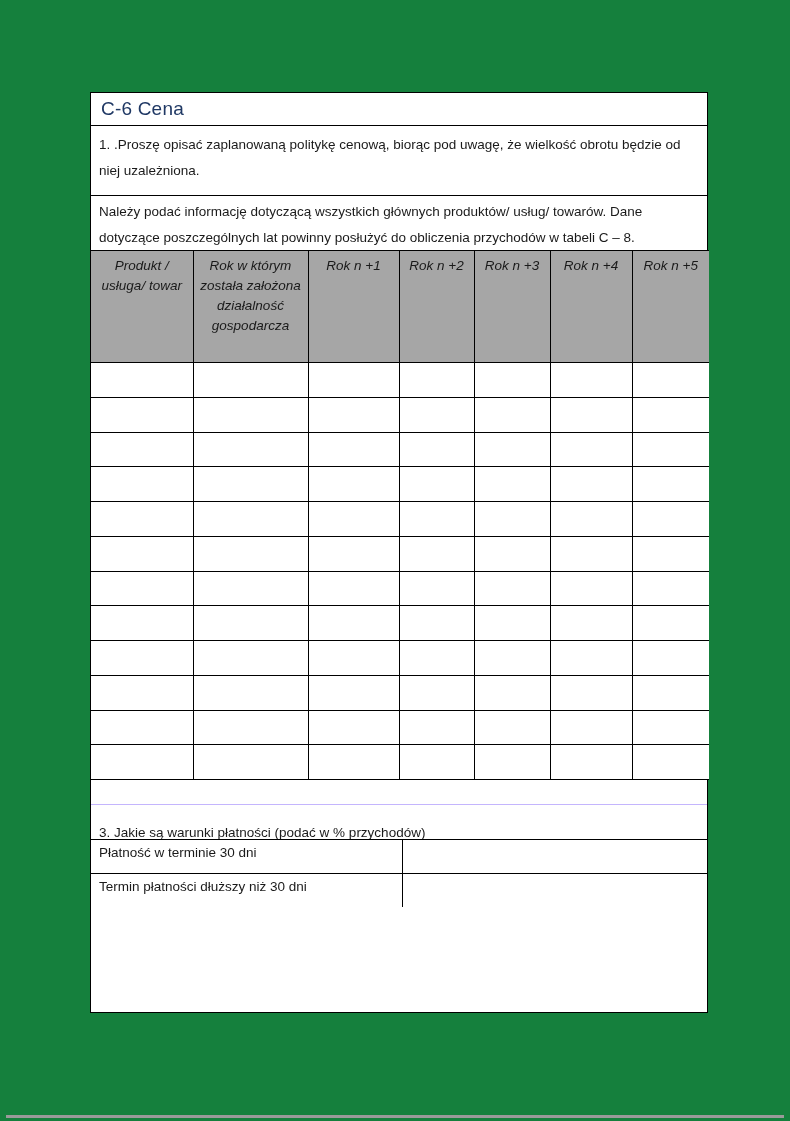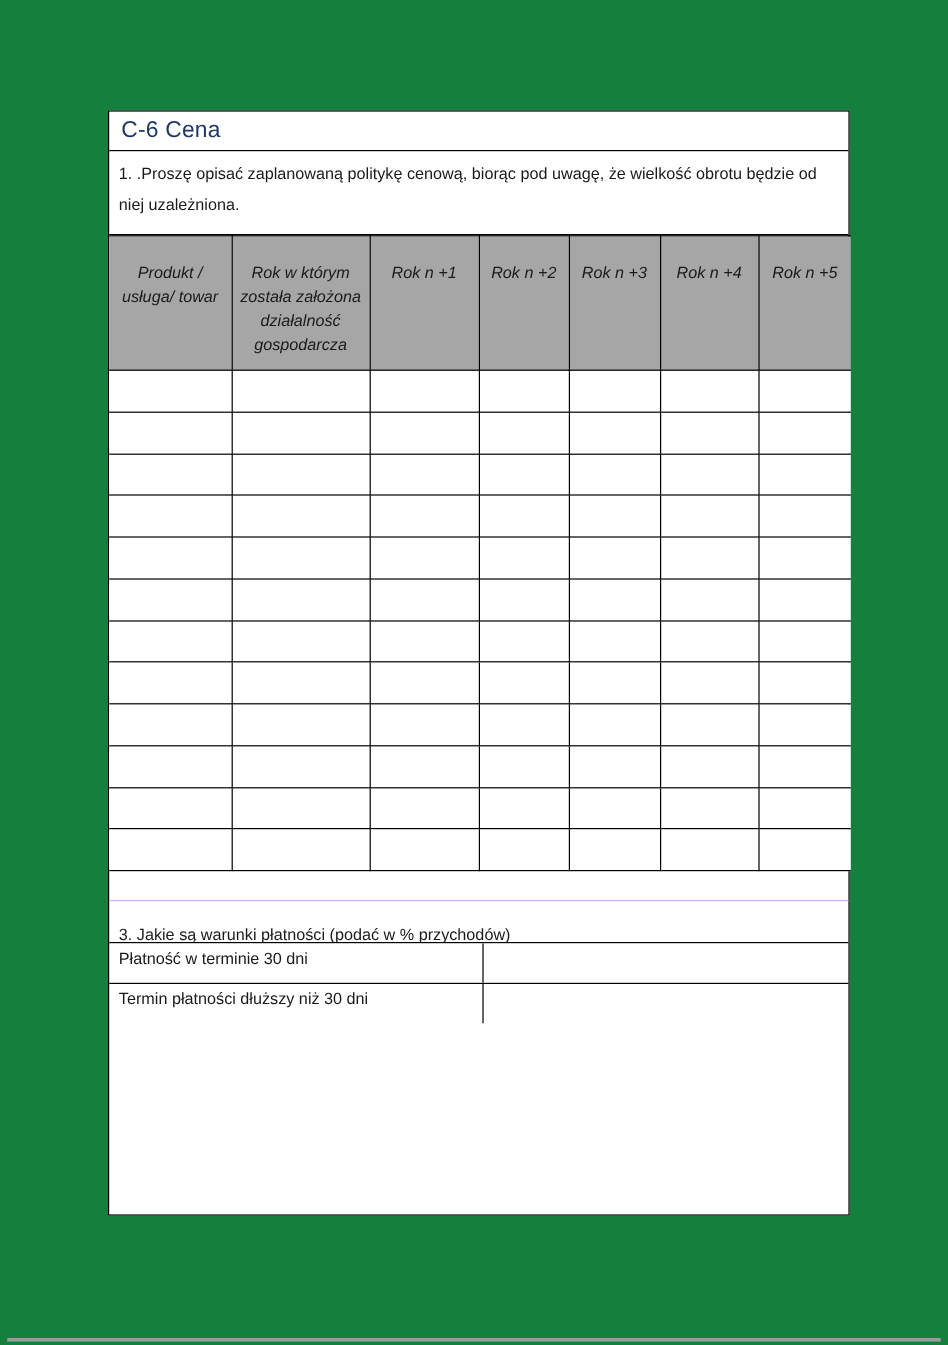--- a/index.html
+++ b/index.html
@@ -65,21 +65,21 @@
   .grid th:first-child, .grid td:first-child { border-left: none; }
   .grid th:last-child,  .grid td:last-child  { border-right: none; }
   .grid thead tr { height: 112px; }
   .grid thead th {
     background: #A6A6A6;
     font-style: italic;
     font-weight: normal;
     font-size: 13.5px;
     line-height: 20px;
     vertical-align: top;
-    padding: 21px 3px 0;
+    padding: 5px 3px 0;
     text-align: center;
   }
   .grid tbody td { background: #ffffff; }
 
   .row-q2 {
     display: flex;
     height: 62px;
     overflow: hidden;
   }
   .row-q2 .cell-left {
@@ -124,20 +124,21 @@
 </head>
 <body>
 
 <div class="sheet">
   <div class="form">
 
     <div class="row-title">C-6 Cena</div>
 
     <div class="row-q1">1. .Proszę opisać zaplanowaną politykę cenową, biorąc pod uwagę, że wielkość obrotu będzie od niej uzależniona.</div>
 
+    <div class="row-note">Należy podać informację dotyczącą wszystkich głównych produktów/ usług/ towarów. Dane dotyczące poszczególnych lat powinny posłużyć do obliczenia przychodów w tabeli  C – 8.</div>
 
     <table class="grid">
       <colgroup>
         <col style="width:102px">
         <col style="width:115px">
         <col style="width:91px">
         <col style="width:75px">
         <col style="width:76px">
         <col style="width:82px">
         <col style="width:77px">

